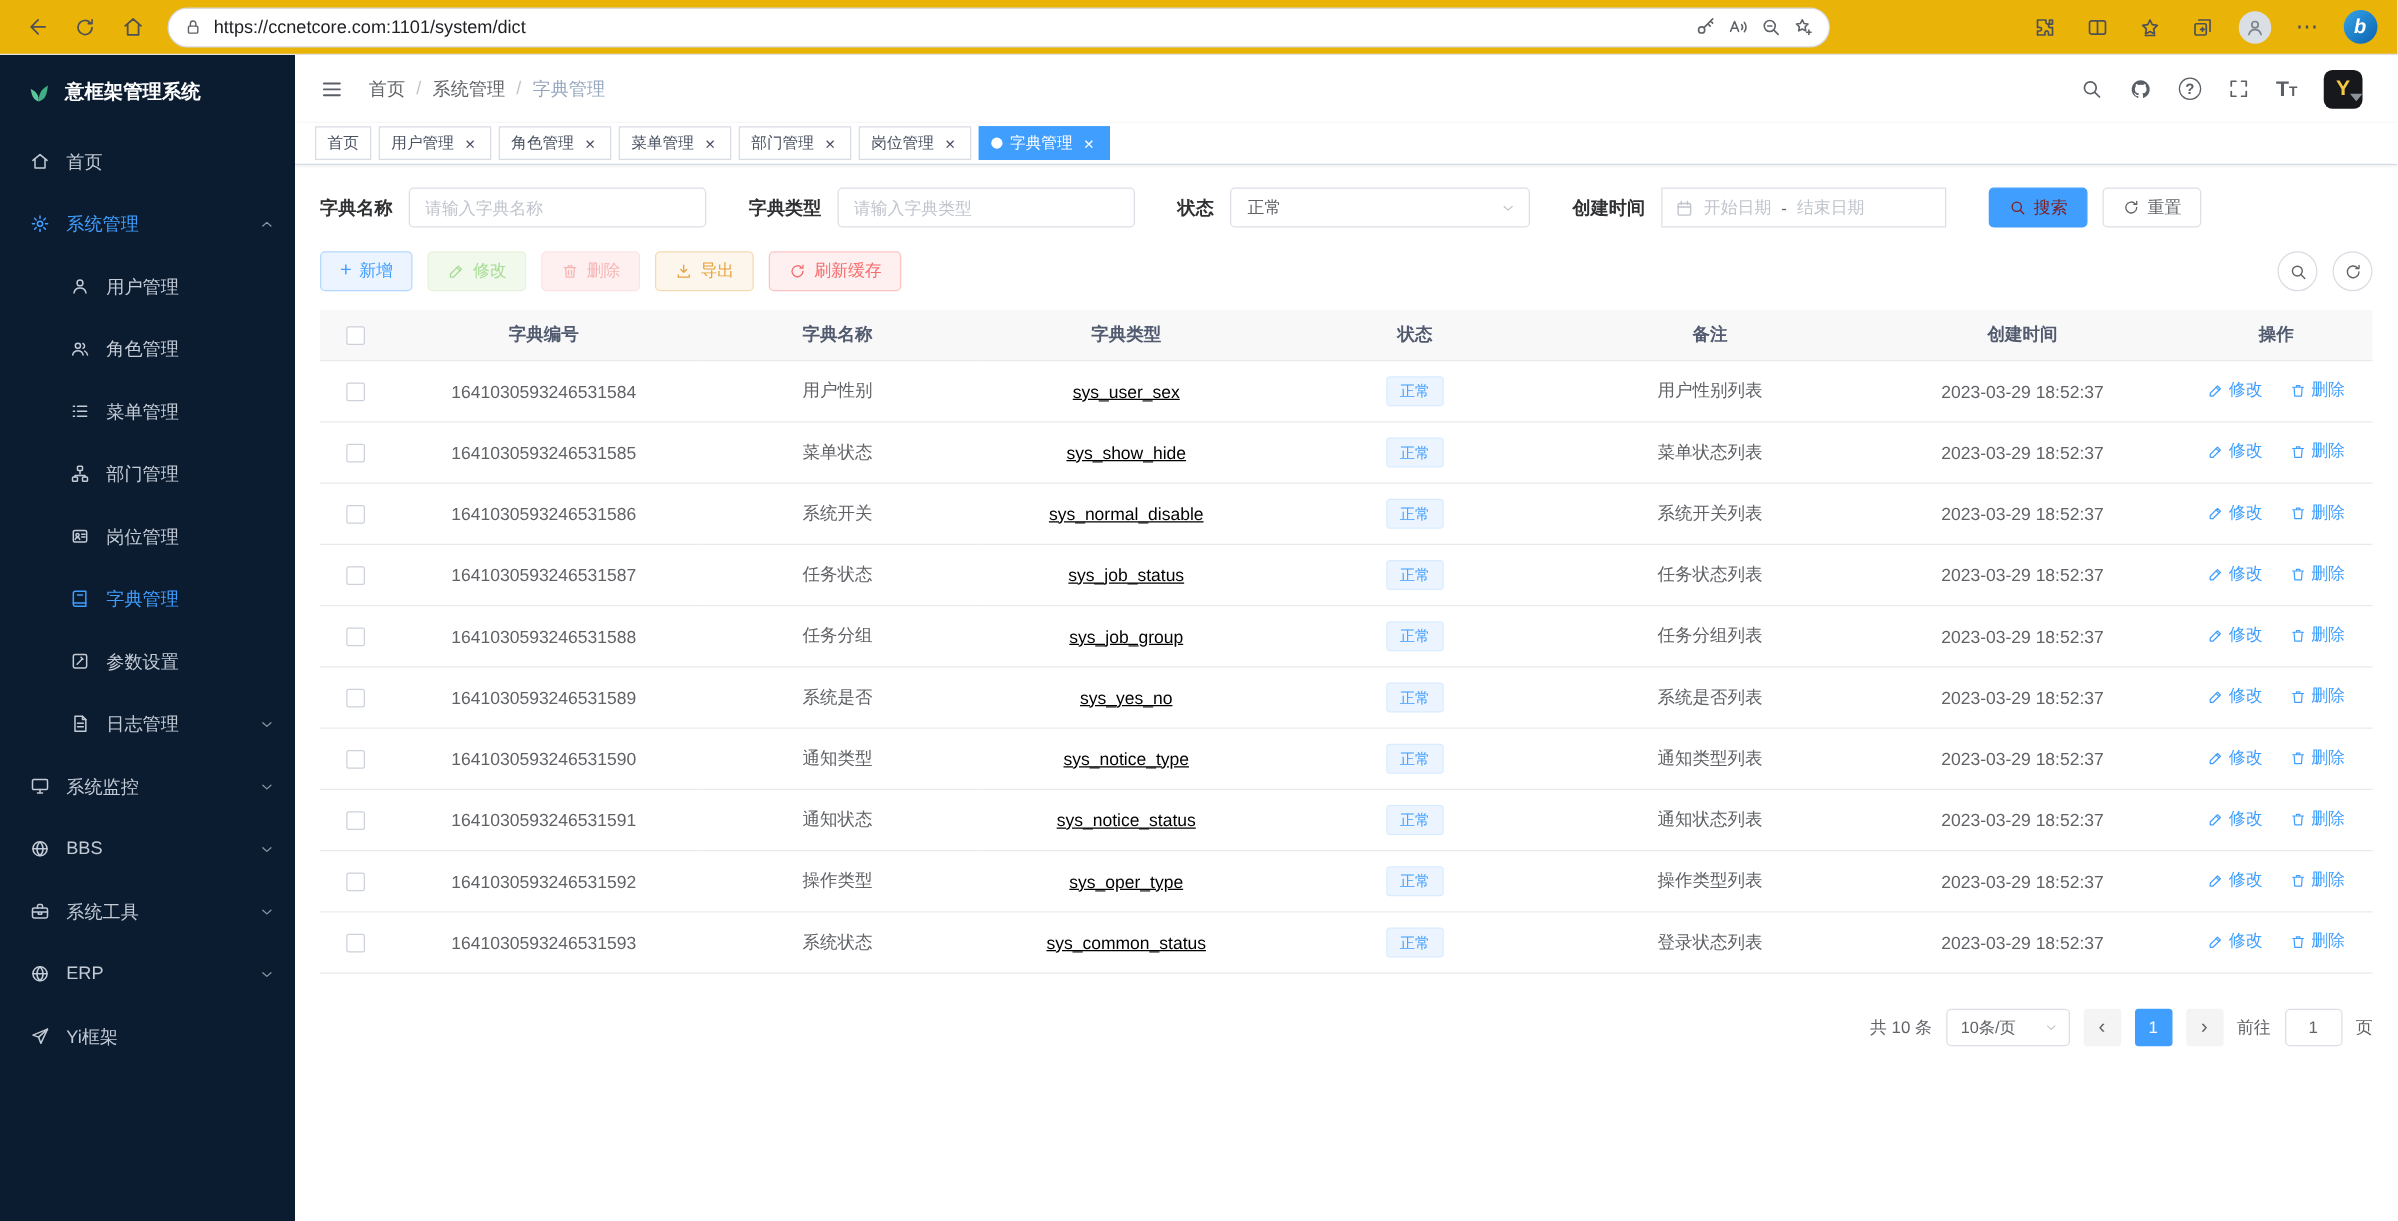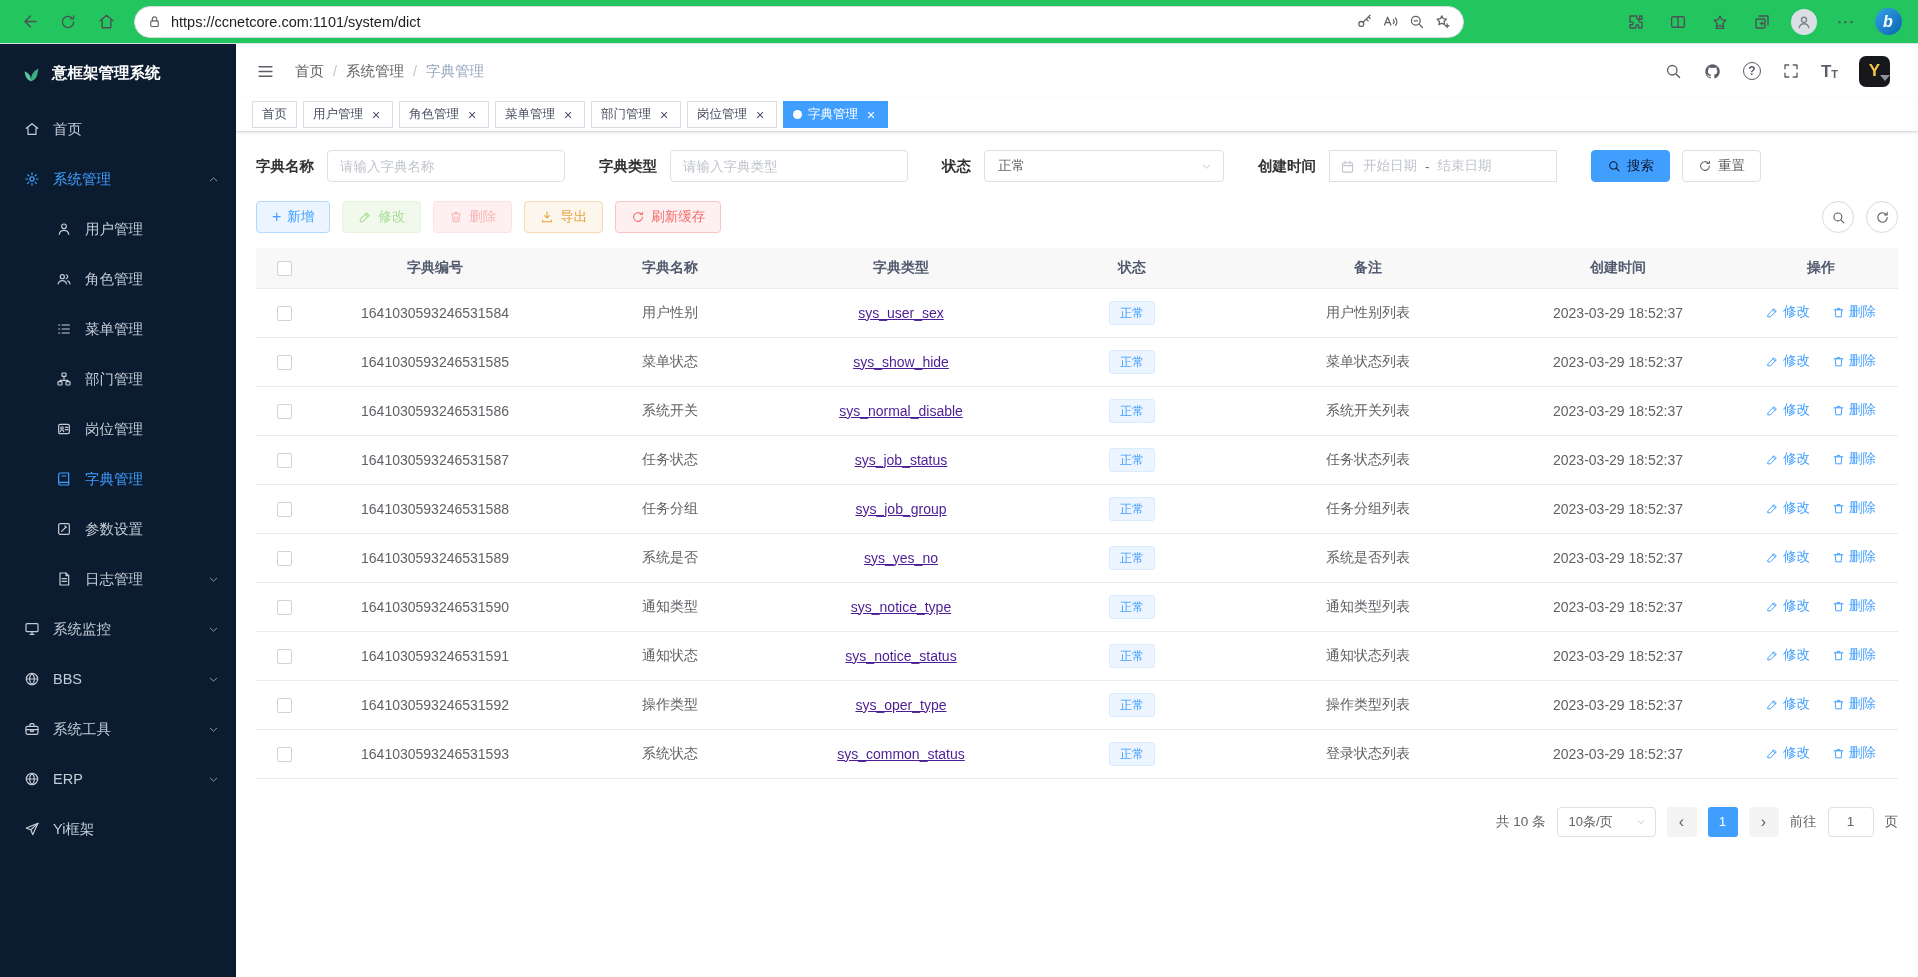--- a/index.html
+++ b/index.html
@@ -2,21 +2,21 @@
 <html><head>
 <meta charset="utf-8">
 <style>
   *{box-sizing:border-box;margin:0;padding:0}
   html,body{width:1918px;height:977px;overflow:hidden}
   body{font-family:"Liberation Sans","DejaVu Sans",sans-serif;font-size:14px;color:#303133;background:#fff}
   svg.i{fill:none;stroke:currentColor;stroke-width:1.8;stroke-linecap:round;stroke-linejoin:round;display:block;flex-shrink:0}
   svg.i.fill{fill:currentColor;stroke:none}
 
   
-  .chrome{height:44px;background:#22c55e;border-bottom:1px solid #dfe1e5;display:flex;align-items:center;padding:0 12px;gap:2px}
+  .chrome{height:44px;background:#eab308;border-bottom:1px solid #dfe1e5;display:flex;align-items:center;padding:0 12px;gap:2px}
   .cbtn{width:36px;height:36px;border-radius:6px;display:flex;align-items:center;justify-content:center;color:#4d5156;cursor:pointer}
   .addr{flex:0 1 1330px;height:32px;border-radius:16px;background:#fff;border:1px solid #d5d8dc;display:flex;align-items:center;padding:0 12px;margin:0 8px;gap:9px;min-width:0}
   .addr .url{flex:1;font-size:14.5px;color:#202124;white-space:nowrap;overflow:hidden}
   .addr-ic{color:#5f6368;display:flex;align-items:center;cursor:pointer}
   .chrome-right{display:flex;align-items:center;gap:6px;margin-left:auto}
   .avatar-circ{width:26px;height:26px;border-radius:50%;background:#dadfe5;color:#7c838c;display:flex;align-items:center;justify-content:center;overflow:hidden}
   .bing{width:27px;height:27px;border-radius:50%;background:linear-gradient(135deg,#35a3e8,#0b63b0);color:#fff;font-weight:bold;font-size:16px;display:flex;align-items:center;justify-content:center;font-style:italic}
 
   
   .app{display:flex;height:933px}
@@ -57,38 +57,38 @@
   .fgroup{display:flex;align-items:center;margin-right:34px}
   .flabel{font-weight:bold;color:#303133;font-size:14.5px;margin-right:13px;white-space:nowrap}
   .finput{height:32px;border:1px solid #dcdfe6;border-radius:4px;padding:0 12px;font-size:13.5px;color:#ec4899;width:238px;background:#fff;outline:none;font-family:inherit}
   .finput::placeholder{color:#c0c4cc}
   .fselect{width:240px;height:32px;border:1px solid #dcdfe6;border-radius:4px;display:flex;align-items:center;padding:0 10px 0 13px;color:#606266;font-size:13.5px;background:#fff;cursor:pointer}
   .fselect .chev{margin-left:auto;color:#c0c4cc}
   .fdate{width:228px;height:32px;border:1px solid #dcdfe6;border-radius:0;display:flex;align-items:center;padding:0 10px;color:#c0c4cc;font-size:13.5px;gap:8px;background:#fff;cursor:pointer}
   .fdate .dsep{color:#606266}
 
   .btn{height:32px;border-radius:4px;display:inline-flex;align-items:center;justify-content:center;gap:6px;padding:0 15px;font-size:13.5px;cursor:pointer;border:1px solid transparent;white-space:nowrap;font-family:inherit}
-  .btn-primary{background:#409eff;border-color:#409eff;color:#0f172a}
+  .btn-primary{background:#409eff;border-color:#409eff;color:#7f1d1d}
   .btn-default{background:#fff;border-color:#dcdfe6;color:#606266}
   .btn-pp{background:#ecf5ff;border-color:#b3d8ff;color:#409eff}
   .btn-ps{background:#f0f9eb;border-color:#e6f2dc;color:#a8dc96;cursor:not-allowed}
   .btn-pd-dis{background:#fef0f0;border-color:#fbe3e3;color:#f8b5b5;cursor:not-allowed}
   .btn-pw{background:#fdf6ec;border-color:#f5dab1;color:#e6a23c}
   .btn-pd{background:#fef0f0;border-color:#fbc4c4;color:#f56c6c}
 
   .toolbar{display:flex;align-items:center;gap:12px;margin-top:19px}
   .toolbar-right{margin-left:auto;display:flex;gap:12px}
   .circle-btn{width:32px;height:32px;border-radius:50%;border:1px solid #d9dce2;background:#fff;color:#606266;display:flex;align-items:center;justify-content:center;cursor:pointer}
 
   table.dt{width:100%;border-collapse:collapse;margin-top:15px;table-layout:fixed}
   .dt th{background:#f8f8f9;color:#515a6e;font-weight:bold;font-size:14px;height:40px;border-bottom:1px solid #e8eaec;text-align:center}
   .dt td{height:49px;border-bottom:1px solid #e8eaec;text-align:center;font-size:14px;color:#606266;overflow:hidden;white-space:nowrap}
   .cb{display:inline-block;width:15px;height:15px;border:1px solid #cdd2da;border-radius:2px;background:#fff;vertical-align:middle;cursor:pointer}
   .tag{display:inline-block;background:#ecf5ff;border:1px solid #d9ecff;color:#409eff;font-size:12px;padding:0 10px;height:24px;line-height:22px;border-radius:3px}
-  .tlink{color:#4c1d95;text-decoration:underline;cursor:pointer}
+  .tlink{color:#000000;text-decoration:underline;cursor:pointer}
   .act{color:#409eff;font-size:13.5px;display:inline-flex;align-items:center;gap:4px;cursor:pointer;margin:0 9px}
 
   .pager{display:flex;align-items:center;justify-content:flex-end;margin-top:28px;gap:11px;font-size:13.5px;color:#606266}
   .psel{width:99px;height:30px;border:1px solid #dcdfe6;border-radius:4px;display:flex;align-items:center;padding:0 8px 0 11px;color:#606266;background:#fff;cursor:pointer;font-size:13px}
   .psel .chev{margin-left:auto;color:#c0c4cc}
   .pbtn{min-width:30px;height:30px;border-radius:3px;background:#f4f4f5;color:#606266;display:flex;align-items:center;justify-content:center;font-size:16px;cursor:pointer;border:none}
   .pbtn.active{background:#409eff;color:#fff;font-size:13.5px}
   .goto-input{width:46px;height:30px;border:1px solid #dcdfe6;border-radius:4px;text-align:center;font-size:13.5px;color:#606266;outline:none;font-family:inherit}
 </style>
 </head>

